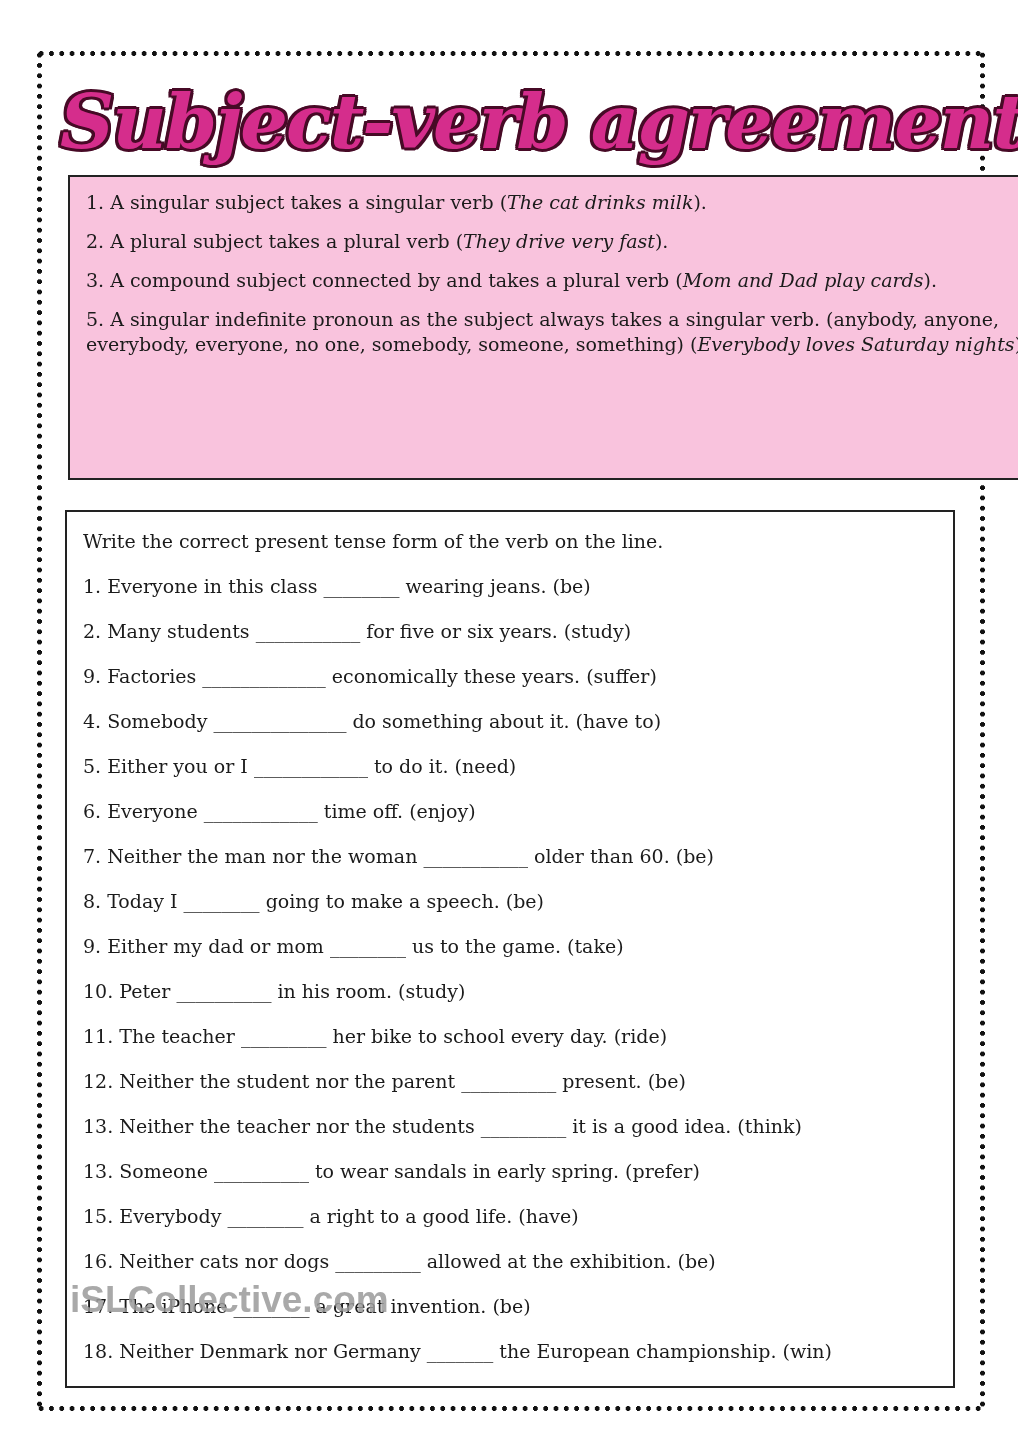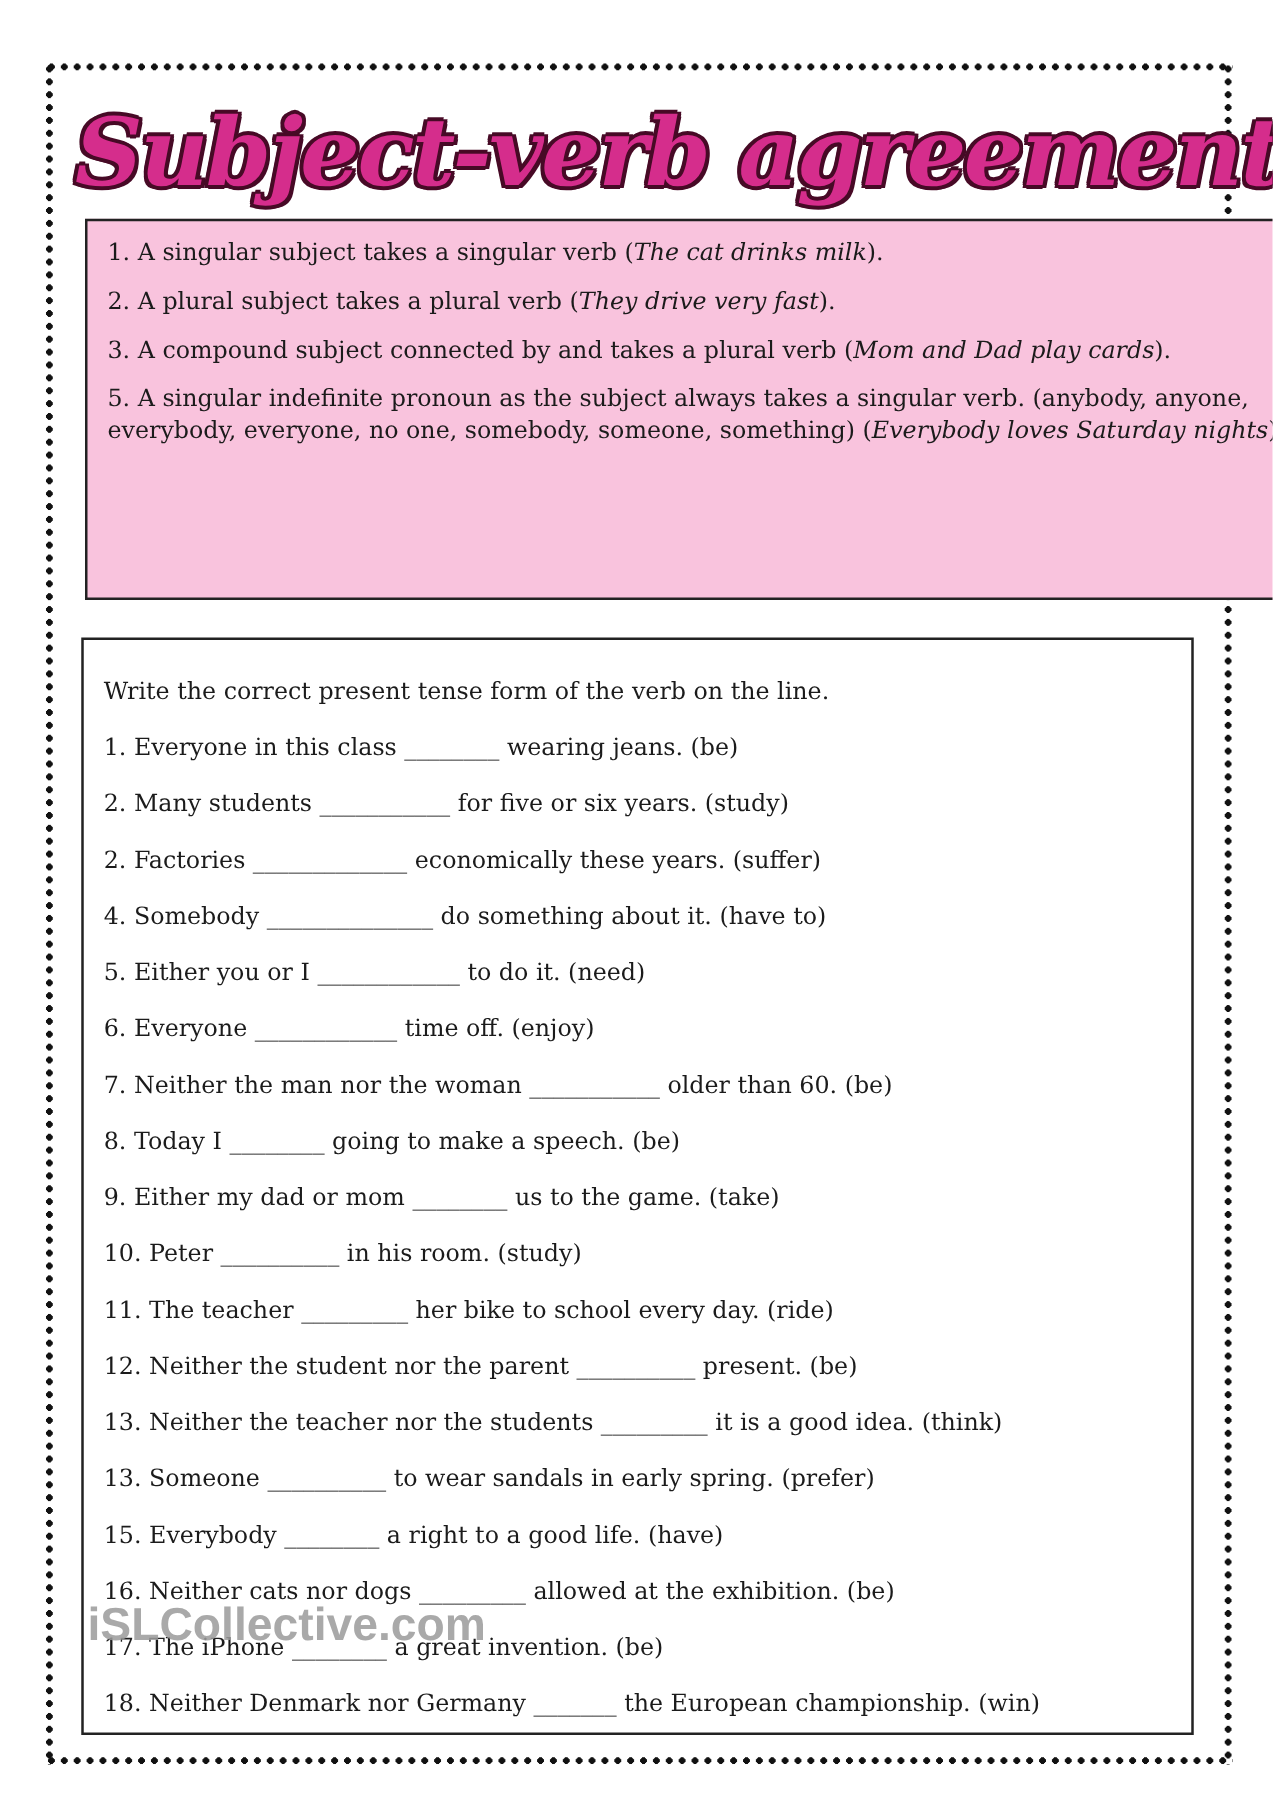--- a/index.html
+++ b/index.html
@@ -69,21 +69,21 @@
   .rules-box p:last-child{margin-bottom:0;}
 
   .exercise-box{
     position:absolute;left:65px;top:510px;width:890px;height:878px;
     box-sizing:border-box;
     background:#ffffff;
     border:2px solid var(--box-border);
     padding:18px 16px 0 16px;
     font-size:19px;
   }
-  .exercise-box p{margin:12px 0 23px 0;line-height:22px;}
+  .exercise-box p{margin:0 0 23px 0;line-height:22px;}
 
   .watermark{
     position:absolute;left:70px;top:1281px;
     font-family:"Liberation Sans", sans-serif;
     font-weight:bold;font-size:37px;line-height:38px;
     color:var(--watermark);
     opacity:0.85;
     letter-spacing:0px;
     pointer-events:none;
     z-index:5;
@@ -106,21 +106,21 @@
     <p>1. A singular subject takes a singular verb (<i>The cat drinks milk</i>).</p>
     <p>2. A plural subject takes a plural verb (<i>They drive very fast</i>).</p>
     <p>3. A compound subject connected by and takes a plural verb (<i>Mom and Dad play cards</i>).</p>
     <p>5. A singular indefinite pronoun as the subject always takes a singular verb. (anybody, anyone, everybody, everyone, no one, somebody, someone, something) (<i>Everybody loves Saturday nights</i>).</p>
   </div>
 
   <div class="exercise-box">
     <p>Write the correct present tense form of the verb on the line.</p>
     <p>1. Everyone in this class ________ wearing jeans. (be)</p>
     <p>2. Many students ___________ for five or six years. (study)</p>
-    <p>2. Factories _____________ economically these years. (suffer)</p>
+    <p>9. Factories _____________ economically these years. (suffer)</p>
     <p>4. Somebody ______________ do something about it. (have to)</p>
     <p>5. Either you or I ____________ to do it. (need)</p>
     <p>6. Everyone ____________ time off. (enjoy)</p>
     <p>7. Neither the man nor the woman ___________ older than 60. (be)</p>
     <p>8. Today I ________ going to make a speech. (be)</p>
     <p>9. Either my dad or mom ________ us to the game. (take)</p>
     <p>10. Peter __________ in his room. (study)</p>
     <p>11. The teacher _________ her bike to school every day. (ride)</p>
     <p>12. Neither the student nor the parent __________ present. (be)</p>
     <p>13. Neither the teacher nor the students _________ it is a good idea. (think)</p>

